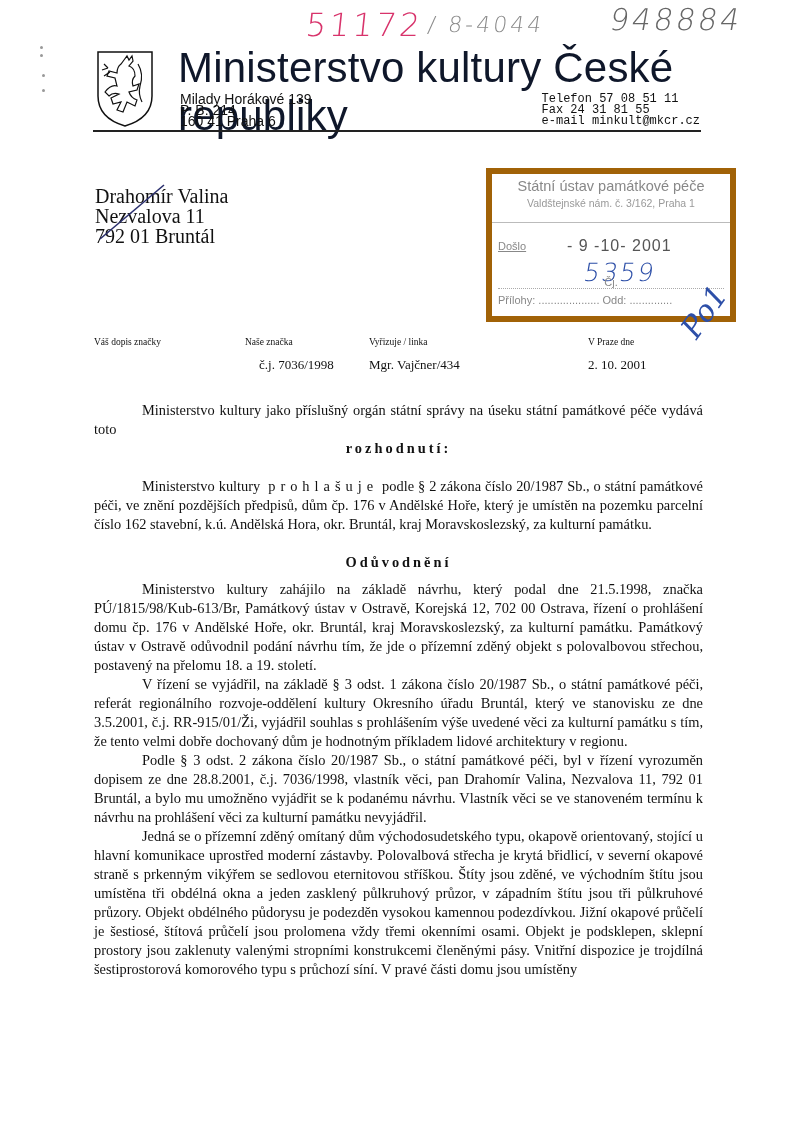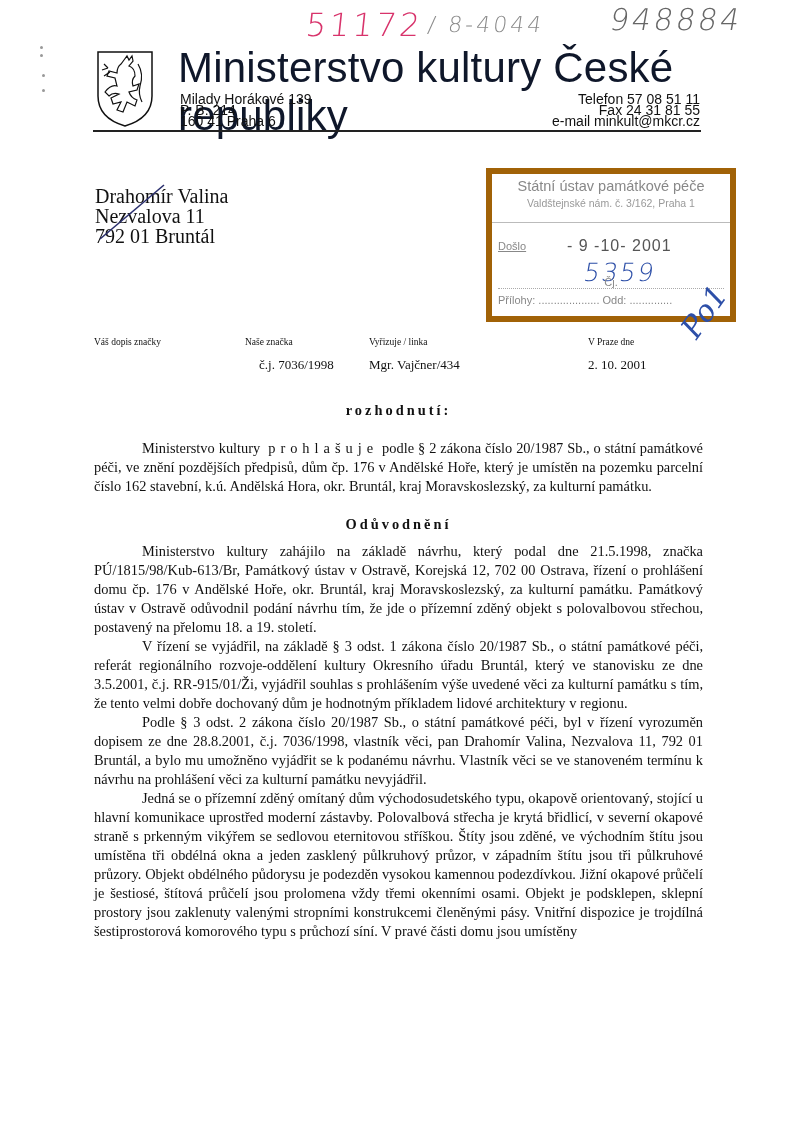--- a/index.html
+++ b/index.html
@@ -14,21 +14,21 @@
   #hw-num-gray { left:428px; top:12px; font-size:22px; color:#8a8a8a; transform:skewX(-8deg); }
   #hw-num-right { left:610px; top:2px; font-size:30px; color:#666; transform:skewX(-10deg); }
 
   
   .dot { position:absolute; width:3px; height:3px; background:#999; border-radius:50%; }
 
   
   #coat { left:96px; top:50px; width:58px; height:78px; }
   #ministry-title { left:178px; top:44px; font-size:42px; letter-spacing:0.2px; color:#0f172a; }
   #address-left { left:180px; top:94px; font-size:14px; line-height:11px; color:#111; }
-  #address-right { right:93px; top:94px; font-size:14px; line-height:11px; text-align:right; color:#111; }
+  #address-right { right:93px; top:94px; font-size:12px; line-height:11px; text-align:left; color:#111;font-family:Liberation Mono, monospace; }
   #header-rule { left:93px; top:130px; width:608px; height:2px; background:#222; }
 
   
   #recipient { left:95px; top:186px; font-size:20px; line-height:20px; }
   #strike { left:92px; top:183px; }
 
   
   #stamp { left:486px; top:168px; width:238px; height:142px; border:6px solid #a16207; color:#888; }
   #stamp .top { height:44px; border-bottom:1px solid #bbb; text-align:center; }
   #stamp-title { font-size:14.5px; margin-top:4px; display:block; }
@@ -108,20 +108,21 @@
 <div class="abs serif ref-label" style="left:94px">Váš dopis značky</div>
 <div class="abs serif ref-value" style="left:94px"></div>
 <div class="abs serif ref-label" style="left:245px">Naše značka</div>
 <div class="abs serif ref-value" style="left:259px">č.j. 7036/1998</div>
 <div class="abs serif ref-label" style="left:369px">Vyřizuje / linka</div>
 <div class="abs serif ref-value" style="left:369px">Mgr. Vajčner/434</div>
 <div class="abs serif ref-label" style="left:588px">V Praze dne</div>
 <div class="abs serif ref-value" style="left:588px">2. 10. 2001</div>
 
 <div id="body" class="abs serif">
+  <p class="indent">Ministerstvo kultury jako příslušný orgán státní správy na úseku státní památkové péče vydává toto</p>
   <p class="heading">rozhodnutí:</p>
   <div class="gap"></div>
   <p class="indent"><span>Ministerstvo kultury</span>&nbsp; <span class="spaced">prohlašuje</span> <span>podle § 2 zákona číslo 20/1987 Sb., o státní památkové péči, ve znění pozdějších předpisů, dům čp. 176 v Andělské Hoře, který je umístěn na pozemku parcelní číslo 162 stavební, k.ú. Andělská Hora, okr. Bruntál, kraj Moravskoslezský, za kulturní památku.</span></p>
   <div class="gap"></div>
   <p class="heading">Odůvodnění</p>
   <div class="gap" style="height:8px"></div>
   <p class="indent">Ministerstvo kultury zahájilo na základě návrhu, který podal dne 21.5.1998, značka PÚ/1815/98/Kub-613/Br, Památkový ústav v Ostravě, Korejská 12, 702 00 Ostrava, řízení o prohlášení domu čp. 176 v Andělské Hoře, okr. Bruntál, kraj Moravskoslezský, za kulturní památku. Památkový ústav v Ostravě odůvodnil podání návrhu tím, že jde o přízemní zděný objekt s polovalbovou střechou, postavený na přelomu 18. a 19. století.</p>
   <p class="indent">V řízení se vyjádřil, na základě § 3 odst. 1 zákona číslo 20/1987 Sb., o státní památkové péči, referát regionálního rozvoje-oddělení kultury Okresního úřadu Bruntál, který ve stanovisku ze dne 3.5.2001, č.j. RR-915/01/Ži, vyjádřil souhlas s prohlášením výše uvedené věci za kulturní památku s tím, že tento velmi dobře dochovaný dům je hodnotným příkladem lidové architektury v regionu.</p>
   <p class="indent">Podle § 3 odst. 2 zákona číslo 20/1987 Sb., o státní památkové péči, byl v řízení vyrozuměn dopisem ze dne 28.8.2001, č.j. 7036/1998, vlastník věci, pan Drahomír Valina, Nezvalova 11, 792 01 Bruntál, a bylo mu umožněno vyjádřit se k podanému návrhu. Vlastník věci se ve stanoveném termínu k návrhu na prohlášení věci za kulturní památku nevyjádřil.</p>
   <p class="indent">Jedná se o přízemní zděný omítaný dům východosudetského typu, okapově orientovaný, stojící u hlavní komunikace uprostřed moderní zástavby. Polovalbová střecha je krytá břidlicí, v severní okapové straně s prkenným vikýřem se sedlovou eternitovou stříškou. Štíty jsou zděné, ve východním štítu jsou umístěna tři obdélná okna a jeden zasklený půlkruhový průzor, v západním štítu jsou tři půlkruhové průzory. Objekt obdélného půdorysu je podezděn vysokou kamennou podezdívkou. Jižní okapové průčelí je šestiosé, štítová průčelí jsou prolomena vždy třemi okenními osami. Objekt je podsklepen, sklepní prostory jsou zaklenuty valenými stropními konstrukcemi členěnými pásy. Vnitřní dispozice je trojdílná šestiprostorová komorového typu s průchozí síní. V pravé části domu jsou umístěny</p>

